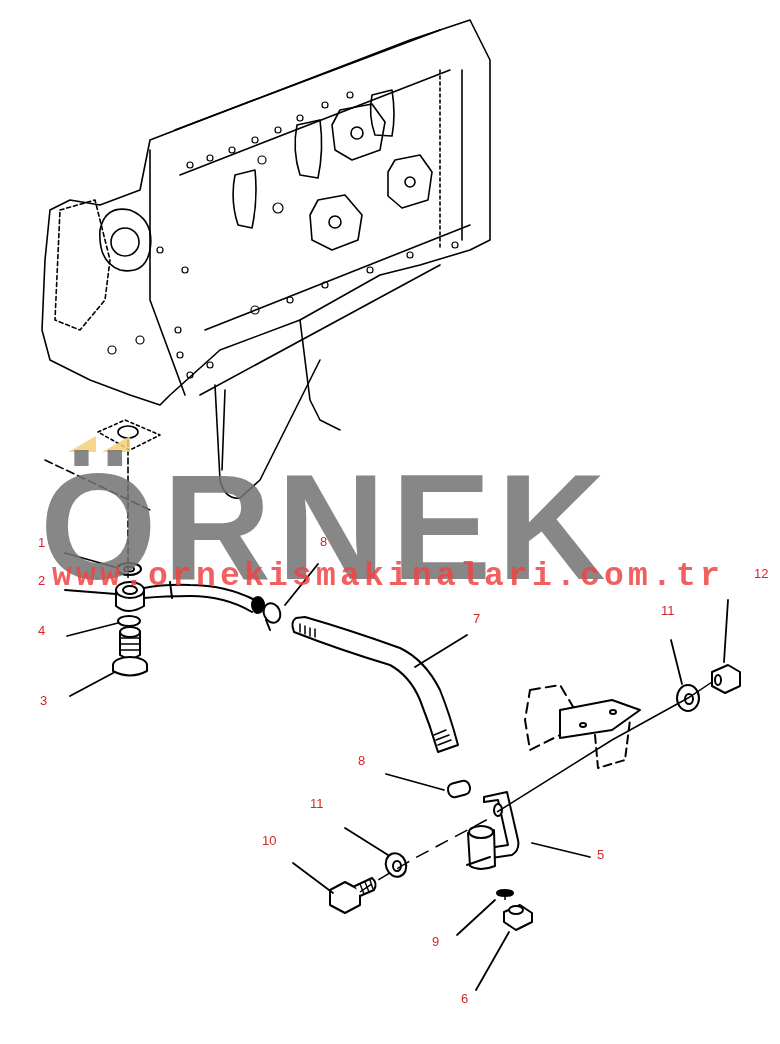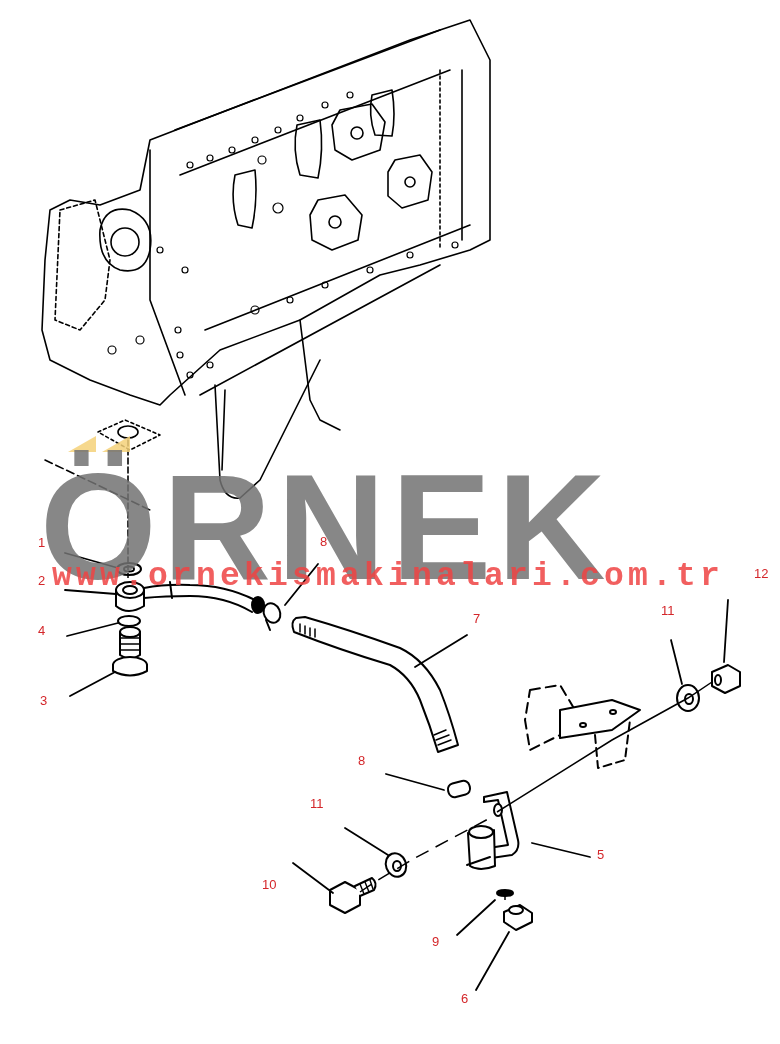--- a/index.html
+++ b/index.html
@@ -172,16 +172,16 @@
 <div class="callout" style="left:38px;top:536px;">1</div>
 <div class="callout" style="left:38px;top:574px;">2</div>
 <div class="callout" style="left:40px;top:694px;">3</div>
 <div class="callout" style="left:38px;top:624px;">4</div>
 <div class="callout" style="left:597px;top:848px;">5</div>
 <div class="callout" style="left:461px;top:992px;">6</div>
 <div class="callout" style="left:473px;top:612px;">7</div>
 <div class="callout" style="left:320px;top:535px;">8</div>
 <div class="callout" style="left:358px;top:754px;">8</div>
 <div class="callout" style="left:432px;top:935px;">9</div>
-<div class="callout" style="left:262px;top:878px;">10</div>
+<div class="callout" style="left:262px;top:834px;">10</div>
 <div class="callout" style="left:310px;top:797px;">11</div>
 <div class="callout" style="left:661px;top:604px;">11</div>
 <div class="callout" style="left:718px;top:567px;margin-left:36px;">12</div>
 
 </body></html>

